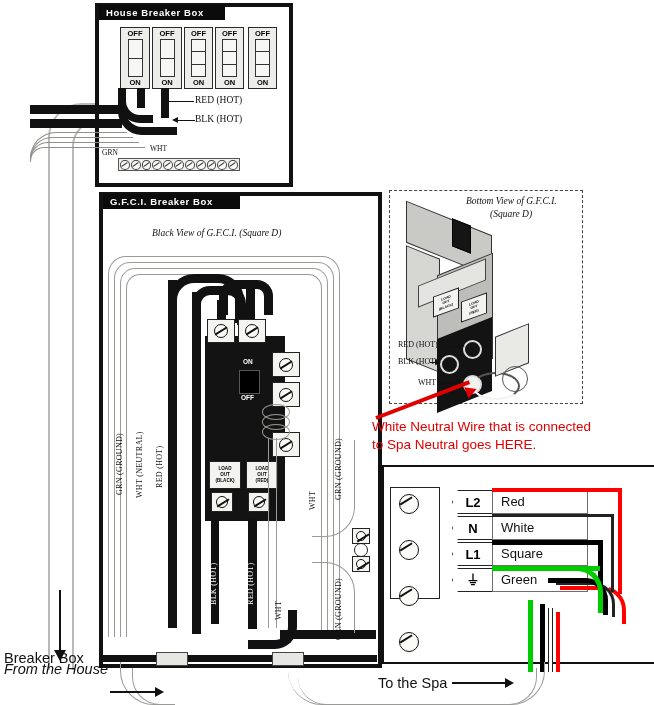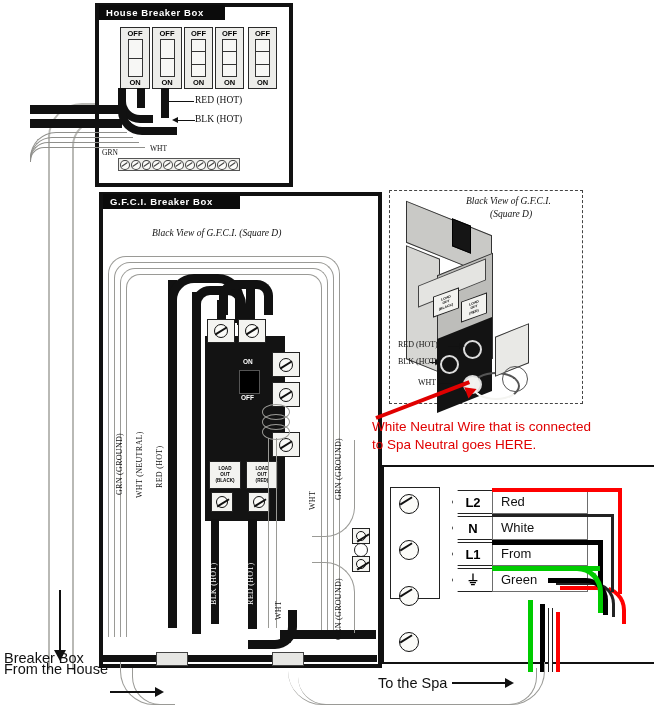--- a/index.html
+++ b/index.html
@@ -344,21 +344,21 @@
   <div class="vlab" style="left:334px;top:500px;">
     <span>GRN (GROUND)</span>
   </div>
   <div class="vlab" style="left:334px;top:640px;">
     <span>GRN (GROUND)</span>
   </div>
 
   <div class="abs dashframe" style="left:389px;top:190px;width:192px;height:212px;"></div>
 
   <div class="slabi abs" style="left:466px;top:196px;">
-    <span>Black View of G.F.C.I.</span>
+    <span>Bottom View of G.F.C.I.</span>
   </div>
   <div class="slabi abs" style="left:490px;top:209px;">
     <span>(Square D)</span>
   </div>
 
   <div class="abs" style="left:406px;top:218px;width:84px;height:40px;background:#c9c9c6;
               border:1.4px solid #333;transform:skewY(22deg);"></div>
   <div class="abs" style="left:406px;top:252px;width:32px;height:112px;background:#d6d6d3;
               border:1.4px solid #333;transform:skewY(22deg);"></div>
   <div class="abs" style="left:437px;top:264px;width:54px;height:104px;background:#bdbdba;
@@ -439,21 +439,21 @@
     <span>N</span>
   </div>
   <div class="tb-row" style="left:492px;top:514px;width:96px;height:26px;">
     <span>White</span>
   </div>
 
   <div class="tb-tag" style="left:452px;top:542px;width:40px;height:22px;">
     <span>L1</span>
   </div>
   <div class="tb-row" style="left:492px;top:540px;width:96px;height:26px;">
-    <span>From</span>
+    <span>Square</span>
   </div>
 
   <div class="tb-tag" style="left:452px;top:568px;width:40px;height:22px;font-size:14px;">
     <span>⏚</span>
   </div>
   <div class="tb-row" style="left:492px;top:566px;width:96px;height:26px;">
     <span>Green</span>
   </div>
 
   <div class="abs" style="left:492px;top:488px;width:130px;height:0;border-top:4px solid #ff0000;"></div>
@@ -487,21 +487,21 @@
 
   <div class="abs" style="left:120px;top:662px;width:50px;height:42px;border:1.4px solid #9a9a96;
               border-right:none;border-top:none;border-bottom-left-radius:34px;"></div>
   <div class="abs" style="left:132px;top:668px;width:42px;height:36px;border:1.4px solid #9a9a96;
               border-right:none;border-top:none;border-bottom-left-radius:28px;"></div>
   <div class="abs" style="left:288px;top:662px;width:256px;height:42px;border:1.4px solid #9a9a96;
               border-left:none;border-top:none;border-bottom-right-radius:34px;border-bottom-left-radius:34px;"></div>
   <div class="abs" style="left:298px;top:668px;width:238px;height:36px;border:1.4px solid #9a9a96;
               border-left:none;border-top:none;border-bottom-right-radius:28px;border-bottom-left-radius:28px;"></div>
 
-  <div class="bigtxt" style="left:4px;top:660px;">
+  <div class="bigtxt" style="left:4px;top:660px;font-style:italic;">
     <span>From the House</span>
   </div>
   <div class="bigtxt" style="left:4px;top:649px;">
     <span>Breaker Box</span>
   </div>
   <div class="blkarrow" style="left:110px;top:691px;width:48px;"></div>
   <div class="blkhead" style="left:155px;top:687px;"></div>
 
   <div class="bigtxt" style="left:378px;top:674px;">
     <span>To the Spa</span>

